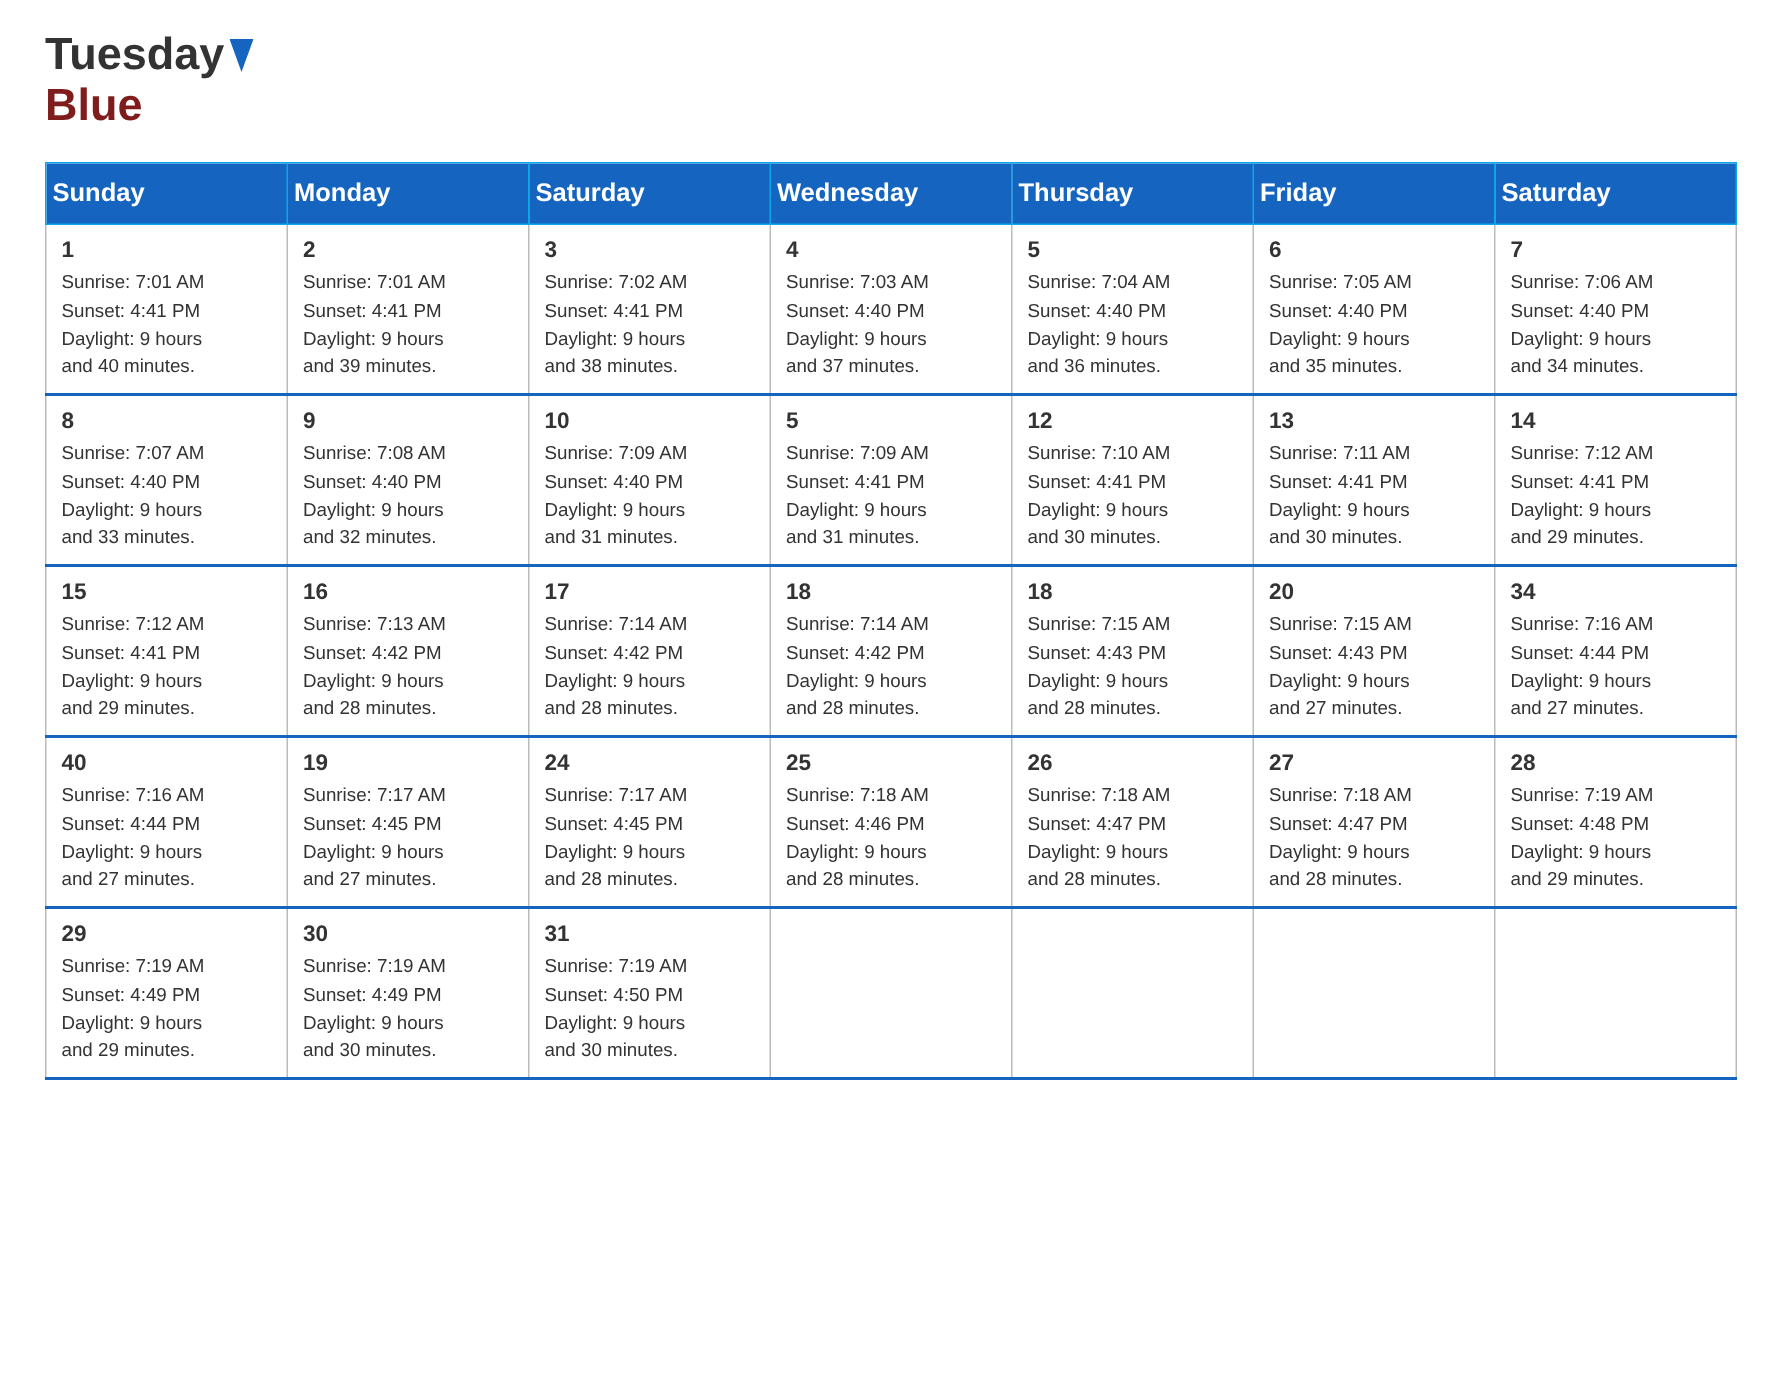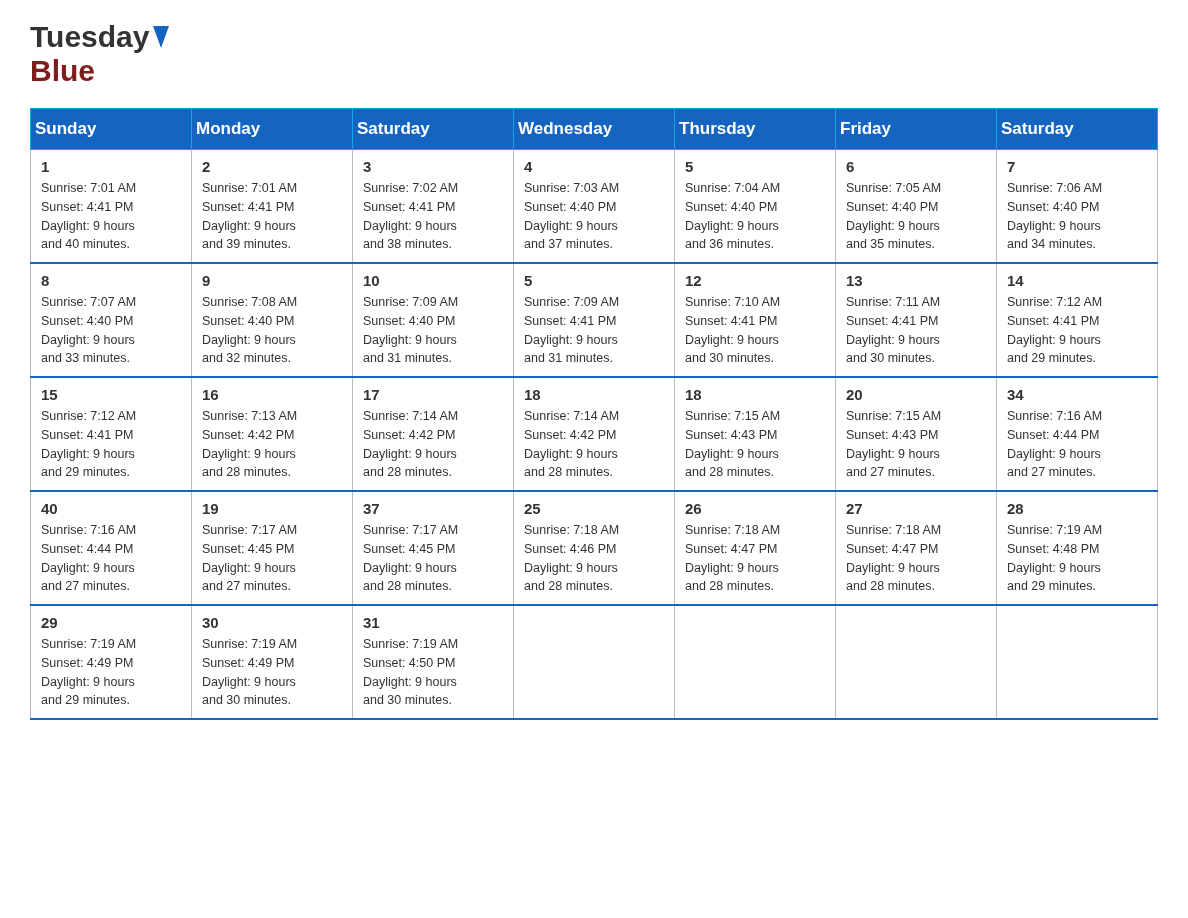--- a/index.html
+++ b/index.html
@@ -299,21 +299,21 @@
       </td>
         <td>
         <span class="day-number">19</span>
         <span class="day-info">
           Sunrise: 7:17 AM<br>
           Sunset: 4:45 PM<br>
           Daylight: 9 hours<br>and 27 minutes.
         </span>
       </td>
         <td>
-        <span class="day-number">37</span>
+        <span class="day-number">24</span>
         <span class="day-info">
           Sunrise: 7:17 AM<br>
           Sunset: 4:45 PM<br>
           Daylight: 9 hours<br>and 28 minutes.
         </span>
       </td>
         <td>
         <span class="day-number">25</span>
         <span class="day-info">
           Sunrise: 7:18 AM<br>

